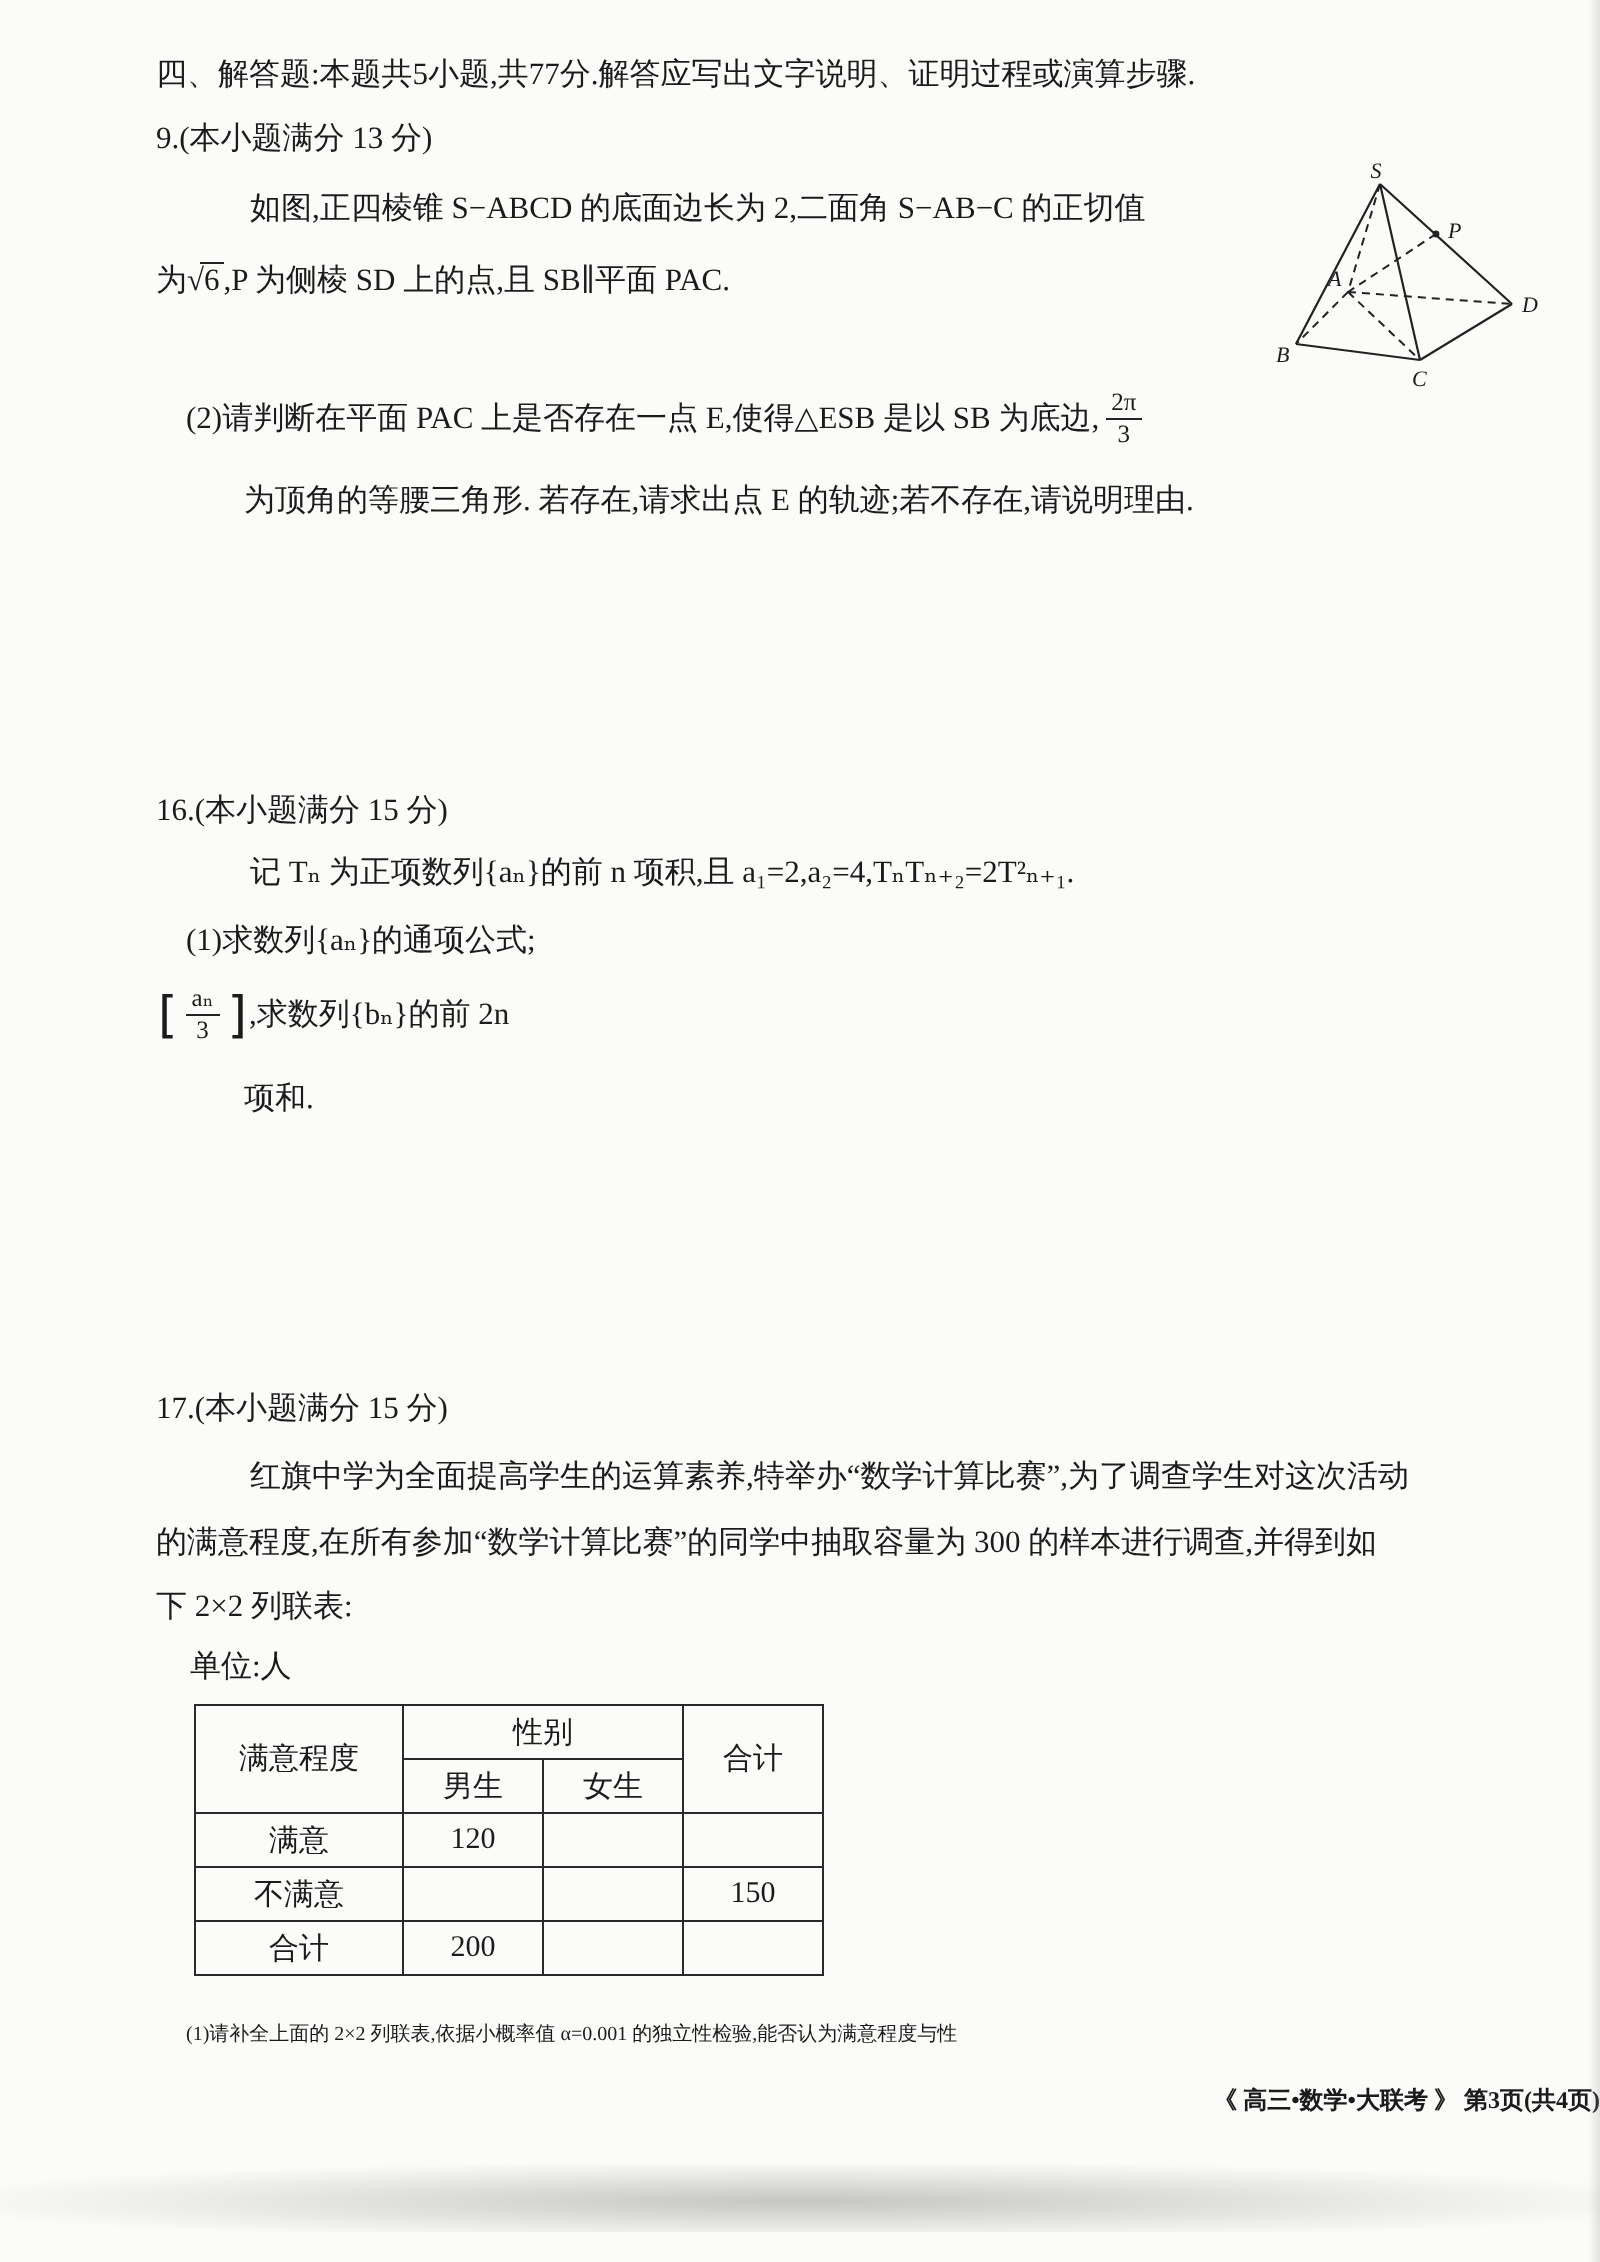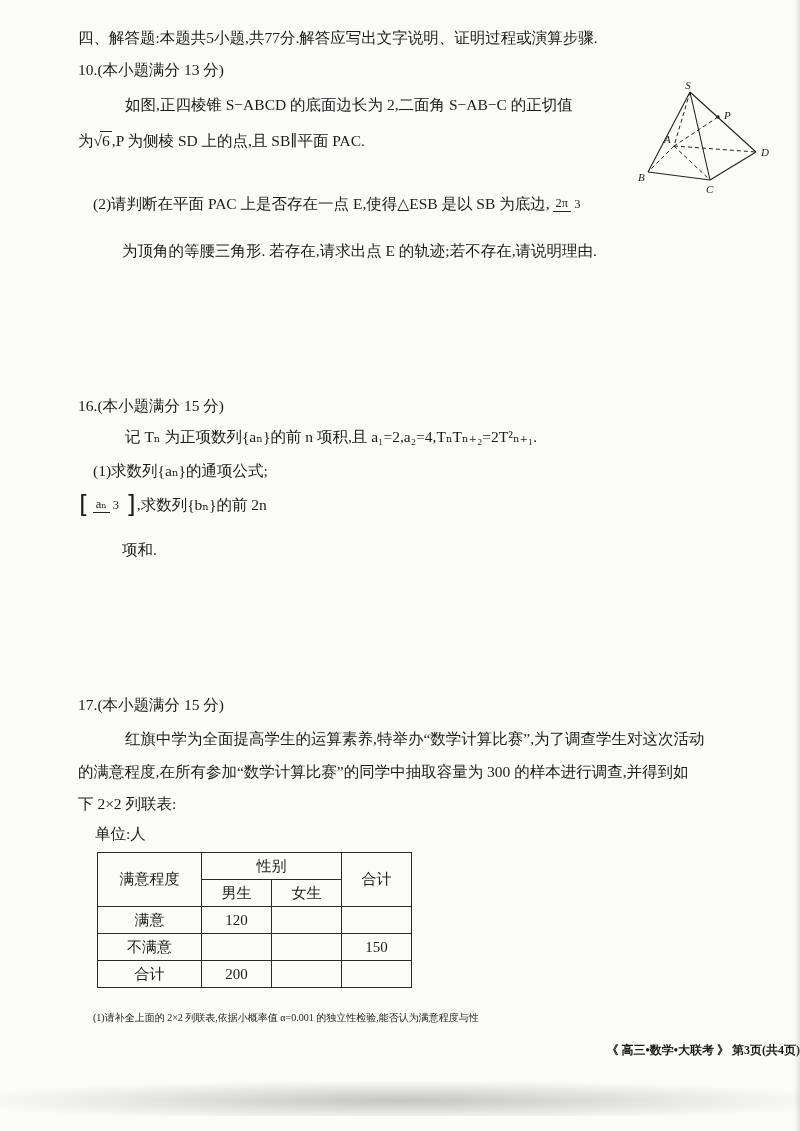--- a/index.html
+++ b/index.html
@@ -5,21 +5,21 @@
   *{box-sizing:border-box}
   html,body{margin:0;padding:0;background:#c9c9c9}
   .page{
     position:relative;width:800px;height:1131px;margin:0 auto;
     background:#fbfbf9;color:#1b1b1b;overflow:hidden;
     font-family:"Liberation Serif","DejaVu Serif","DejaVu Sans",serif;
   }
   .line{position:absolute;white-space:nowrap;font-size:15.5px;line-height:1.25}
   .bold{font-weight:normal}
   .flexline{display:flex;align-items:center}
-  .frac{display:inline-flex;flex-direction:row;align-items:flex-end;
+  .frac{display:inline-flex;flex-direction:column;align-items:center;
         font-size:12.5px;line-height:1.2;margin:0 3px}
   .frac .num{border-bottom:1px solid #222;padding:0 3px}
   .frac .den{padding:0 3px}
   .sqrt{white-space:nowrap}
   .sqrt .radicand{border-top:1.3px solid #222;padding:0 2px;margin-left:-2px}
   .bigbr{font-size:25px;line-height:1;margin:0 1px;font-family:"DejaVu Sans",sans-serif;font-weight:400}
   table.ct{border-collapse:collapse;position:absolute;left:97px;top:852px;
            font-family:inherit}
   .ct td{border:1.3px solid #2a2a2a;text-align:center;font-size:15px;
          padding:2px 6px;height:27px;color:#1b1b1b}
@@ -36,21 +36,21 @@
   .edge-right{position:absolute;right:0;top:0;width:6px;height:100%;
           background:linear-gradient(to left,rgba(150,150,150,.25),rgba(150,150,150,0))}
 </style>
 </head>
 <body>
 
 <div class="page">
 
   <div class="line bold" style="left:78px;top:28px">四、解答题:本题共5小题,共77分.解答应写出文字说明、证明过程或演算步骤.</div>
 
-  <div class="line" style="left:78px;top:60px">10.(本小题满分 13 分)</div>
+  <div class="line" style="left:78px;top:60px">9.(本小题满分 13 分)</div>
 
   <div class="line" style="left:125px;top:95px">如图,正四棱锥 S−ABCD 的底面边长为 2,二面角 S−AB−C 的正切值</div>
 
   <div class="line" style="left:78px;top:131px">
     <span>为</span><span class="sqrt"><span>√</span><span class="radicand">6</span></span><span>,P 为侧棱 SD 上的点,且 SB∥平面 PAC.</span>
   </div>
 
 
   <div class="line flexline" style="left:93px;top:194px">
     <span>(2)请判断在平面 PAC 上是否存在一点 E,使得△ESB 是以 SB 为底边,</span>

